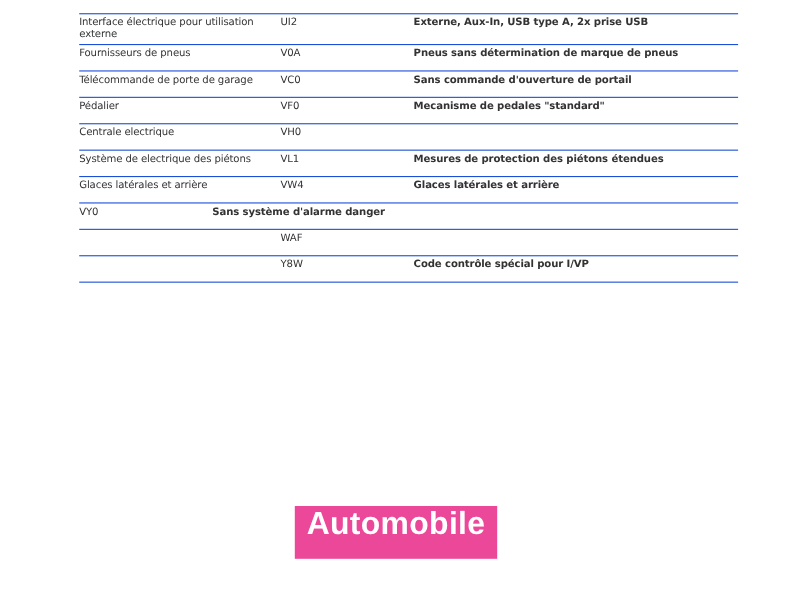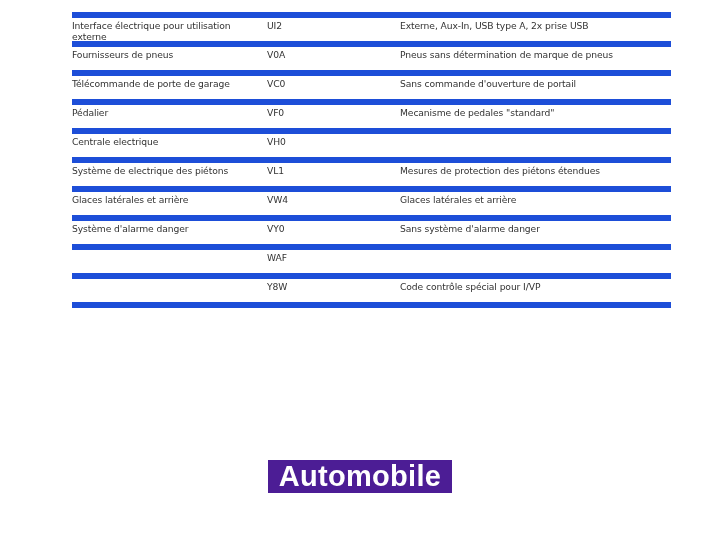--- a/index.html
+++ b/index.html
@@ -4,33 +4,33 @@
 <style>
   html, body { margin: 0; padding: 0; }
   body {
     width: 720px; height: 540px; background: #ffffff; position: relative; overflow: hidden;
     font-family: "DejaVu Sans", sans-serif; color: #333333;
   }
   .table {
     position: absolute; left: 72px; top: -11px; width: 599px;
   }
   .row {
-    position: relative; display: flex; border-bottom: 6px solid #1d4ed8;
+    position: relative; display: flex; border-bottom: 1px solid #1d4ed8;
     font-size: 9.2px; line-height: 10.5px; letter-spacing: -0.1px;
-    padding: 3px 0 20px 0; box-sizing: border-box; gap: 12px;
+    padding: 3px 0 20px 0; box-sizing: border-box;
   }
   .row.single { height: 17.6px; }
   .row.double { height: 28px; }
   .row.first { height: 18px; }
   .c1 { width: 183px; padding-right: 4px; box-sizing: border-box; }
   .c2 { width: 121px; }
-  .c3 { flex: 1; }
+  .c3 { flex: 1; font-weight: bold; }
   .watermark {
-    position: absolute; left: 268px; top: 460px; width: 184px; height: 33px;
-    background: #4c1d95; color: #ffffff; font-family: "Liberation Sans", sans-serif;
+    position: absolute; left: 268px; top: 460px; width: 184px; height: 48px;
+    background: #ec4899; color: #ffffff; font-family: "Liberation Sans", sans-serif;
     font-weight: bold; font-size: 29px; line-height: 33px; text-align: center; letter-spacing: 0.3px;
   }
 </style>
 </head>
 <body>
 
 <div class="table">
   <div class="row first">
     <div class="c1">Frein de stationnement</div>
     <div class="c2">UH2</div>
@@ -64,21 +64,20 @@
     <div class="c1">Système de electrique des piétons</div>
     <div class="c2">VL1</div>
     <div class="c3">Mesures de protection des piétons  étendues</div>
   </div>
   <div class="row single">
     <div class="c1">Glaces latérales et arrière</div>
     <div class="c2">VW4</div>
     <div class="c3">Glaces latérales et arrière</div>
   </div>
   <div class="row single">
-    <div class="c1">Système d'alarme danger</div>
     <div class="c2">VY0</div>
     <div class="c3">Sans système d'alarme danger</div>
   </div>
   <div class="row single">
     <div class="c1"></div>
     <div class="c2">WAF</div>
   </div>
   <div class="row single">
     <div class="c1"></div>
     <div class="c2">Y8W</div>

